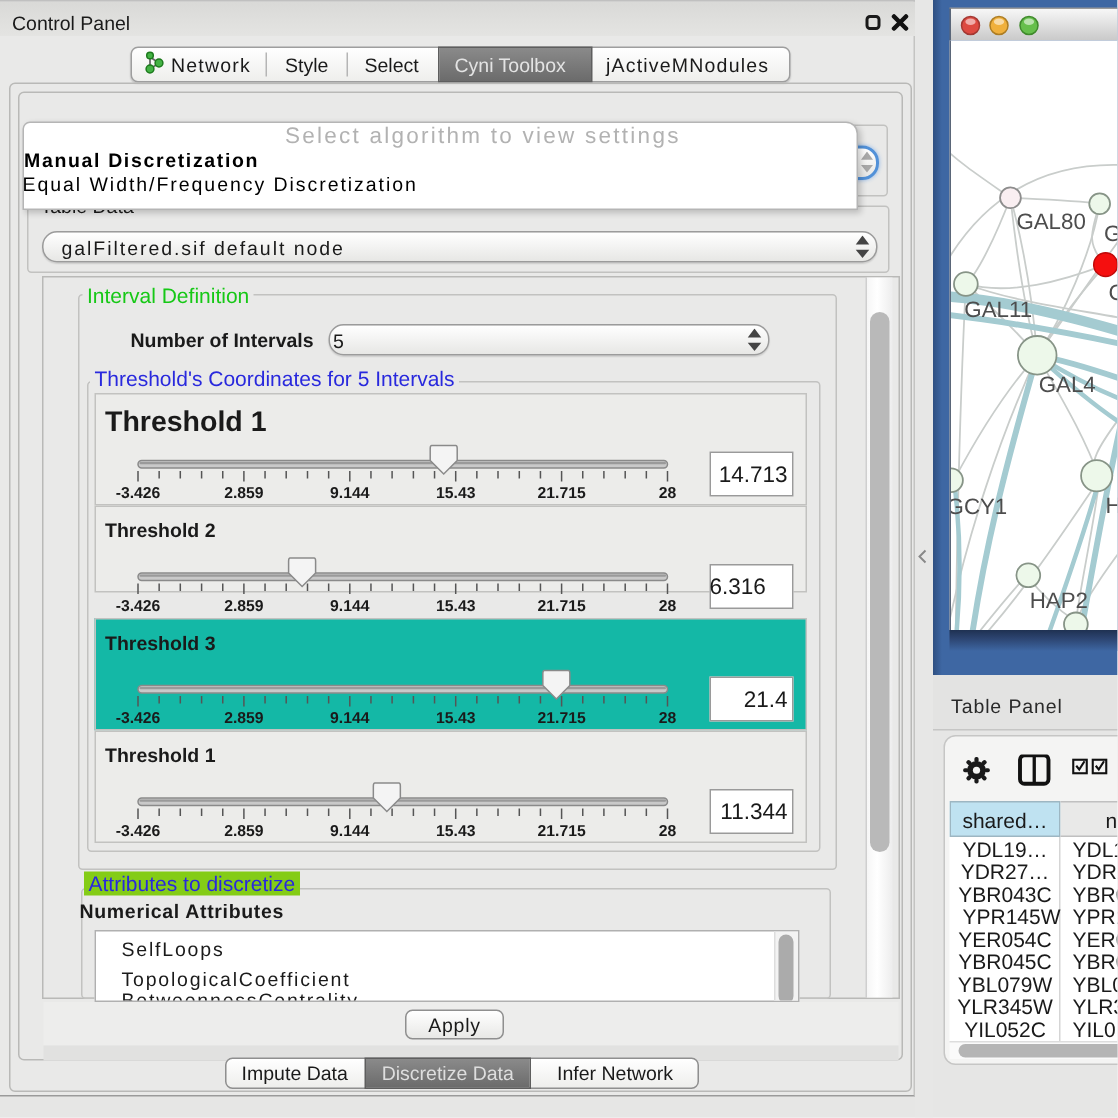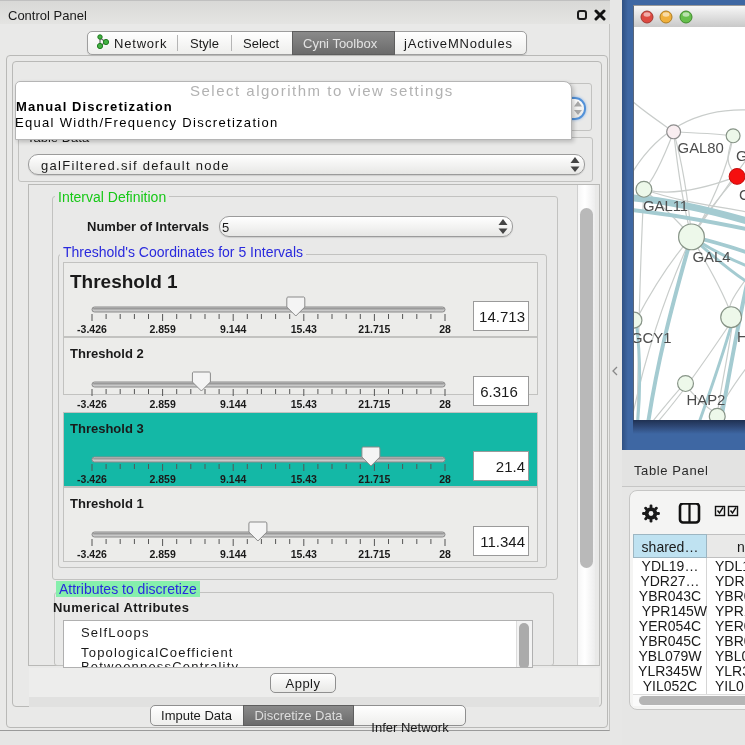--- a/index.html
+++ b/index.html
@@ -83,21 +83,21 @@
           <path d="M114.4 8 L130.4 8 Q131.4 8 131.4 10 L131.4 18 L122.4 27 L113.4 18 L113.4 10 Q113.4 8 114.4 8 Z" fill="#f4f4f4" stroke="#8a8a8a" stroke-width="1"></path>
         </svg>
       </div>
 <div class="lbl" style="left:-2.0px;top:60px;width:60px;text-align:center;font-size:10.5px;font-weight:bold;color:#1a1a1a;">-3.426</div>
 <div class="lbl" style="left:68.6px;top:60px;width:60px;text-align:center;font-size:10.5px;font-weight:bold;color:#1a1a1a;">2.859</div>
 <div class="lbl" style="left:139.2px;top:60px;width:60px;text-align:center;font-size:10.5px;font-weight:bold;color:#1a1a1a;">9.144</div>
 <div class="lbl" style="left:209.8px;top:60px;width:60px;text-align:center;font-size:10.5px;font-weight:bold;color:#1a1a1a;">15.43</div>
 <div class="lbl" style="left:280.4px;top:60px;width:60px;text-align:center;font-size:10.5px;font-weight:bold;color:#1a1a1a;">21.715</div>
 <div class="lbl" style="left:351.0px;top:60px;width:60px;text-align:center;font-size:10.5px;font-weight:bold;color:#1a1a1a;">28</div>
 <div class="abs" style="left:409px;top:38px;width:56px;height:30px;background:#fff;border:1px solid #9a9a9a;"></div>
-<div class="lbl" style="left:409px;top:45px;width:52px;text-align:center;font-size:15px;color:#1a1a1a;">6.316</div>
+<div class="lbl" style="left:409px;top:45px;width:52px;text-align:left;font-size:15px;color:#1a1a1a;">6.316</div>
 </div>
 <div class="abs" style="left:63px;top:412px;width:475px;height:75px;border:1px solid #c2c2c0;background:#14b8a6;">
 <div class="lbl" style="left:6px;top:8px;font-size:13px;font-weight:bold;color:#1a1a1a;">Threshold 3</div>
 <div style="position:absolute;left:0;top:26px;width:475px;height:46px;">
         <svg width="380" height="46" style="position:absolute;left:15px;top:0px;">
           <rect x="13.0" y="18" width="353.0" height="5" rx="2.5" fill="#c9c9c9" stroke="#8a8a8a" stroke-width="1"></rect>
           <rect x="14.0" y="19" width="351.0" height="1.5" rx="0.7" fill="#9a9a9a"></rect>
           <path d="M13.0 25 L13.0 32 M27.1 25 L27.1 30 M41.2 25 L41.2 30 M55.4 25 L55.4 30 M69.5 25 L69.5 30 M83.6 25 L83.6 32 M97.7 25 L97.7 30 M111.8 25 L111.8 30 M126.0 25 L126.0 30 M140.1 25 L140.1 30 M154.2 25 L154.2 32 M168.3 25 L168.3 30 M182.4 25 L182.4 30 M196.6 25 L196.6 30 M210.7 25 L210.7 30 M224.8 25 L224.8 32 M238.9 25 L238.9 30 M253.0 25 L253.0 30 M267.2 25 L267.2 30 M281.3 25 L281.3 30 M295.4 25 L295.4 32 M309.5 25 L309.5 30 M323.6 25 L323.6 30 M337.8 25 L337.8 30 M351.9 25 L351.9 30 M366.0 25 L366.0 32" stroke="#555" stroke-width="1"></path>
           <path d="M283.9 8 L299.9 8 Q300.9 8 300.9 10 L300.9 18 L291.9 27 L282.9 18 L282.9 10 Q282.9 8 283.9 8 Z" fill="#f4f4f4" stroke="#8a8a8a" stroke-width="1"></path>
         </svg>
@@ -124,38 +124,38 @@
 <div class="lbl" style="left:-2.0px;top:60px;width:60px;text-align:center;font-size:10.5px;font-weight:bold;color:#1a1a1a;">-3.426</div>
 <div class="lbl" style="left:68.6px;top:60px;width:60px;text-align:center;font-size:10.5px;font-weight:bold;color:#1a1a1a;">2.859</div>
 <div class="lbl" style="left:139.2px;top:60px;width:60px;text-align:center;font-size:10.5px;font-weight:bold;color:#1a1a1a;">9.144</div>
 <div class="lbl" style="left:209.8px;top:60px;width:60px;text-align:center;font-size:10.5px;font-weight:bold;color:#1a1a1a;">15.43</div>
 <div class="lbl" style="left:280.4px;top:60px;width:60px;text-align:center;font-size:10.5px;font-weight:bold;color:#1a1a1a;">21.715</div>
 <div class="lbl" style="left:351.0px;top:60px;width:60px;text-align:center;font-size:10.5px;font-weight:bold;color:#1a1a1a;">28</div>
 <div class="abs" style="left:409px;top:38px;width:56px;height:30px;background:#fff;border:1px solid #9a9a9a;"></div>
 <div class="lbl" style="left:409px;top:45px;width:52px;text-align:right;font-size:15px;color:#1a1a1a;">11.344</div>
 </div>
 <div class="abs" style="left:54px;top:592px;width:500px;height:74px;border:1px solid #c2c2c0;border-radius:3px;"></div>
-<div class="lbl" style="left:56px;top:581px;font-size:14px;color:#2929dd;background:#86efac;padding:0 3px;">Attributes to discretize</div>
+<div class="lbl" style="left:56px;top:581px;font-size:14px;color:#2929dd;background:#84cc16;padding:0 3px;">Attributes to discretize</div>
 <div class="lbl" style="left:53px;top:600px;font-size:13px;font-weight:bold;letter-spacing:0.45px;color:#1a1a1a;">Numerical Attributes</div>
 <div class="abs" style="left:63px;top:620px;width:470px;height:48px;background:#fff;border:1px solid #b0b0b0;overflow:hidden;">
 <div class="lbl" style="left:17px;top:4px;font-size:13px;letter-spacing:1.2px;color:#1a1a1a;">SelfLoops</div>
 <div class="lbl" style="left:17px;top:24px;font-size:13px;letter-spacing:1.2px;color:#1a1a1a;">TopologicalCoefficient</div>
 <div class="lbl" style="left:17px;top:38px;font-size:13px;letter-spacing:1.2px;color:#1a1a1a;">BetweennessCentrality</div>
 <div class="abs" style="right:0;top:0;width:16px;height:48px;background:#f3f3f3;border-left:1px solid #ddd;"></div>
 <div class="abs" style="right:3px;top:2px;width:10px;height:46px;background:#ababab;border-radius:5px;"></div>
 </div>
 <div class="abs" style="left:29px;top:668px;width:570px;height:29px;background:#ededec;"></div>
 <div class="abs" style="left:29px;top:697px;width:570px;height:10px;background:#e1e1e0;"></div>
 <div class="abs" style="left:270px;top:673px;width:66px;height:20px;background:linear-gradient(#ffffff,#e8e8e6);border:1px solid #8f8f8f;border-radius:5px;"></div>
 <div class="lbl" style="left:270px;top:676px;width:66px;text-align:center;font-size:13px;letter-spacing:0.5px;color:#1a1a1a;">Apply</div>
 <div class="abs" style="left:150px;top:705px;width:316px;height:21px;background:linear-gradient(#ffffff,#eeeeec);border:1px solid #8f8f8f;border-radius:5px;"></div>
 <div class="abs" style="left:243px;top:705px;width:111px;height:21px;background:linear-gradient(#8a8a8a,#6b6b6b);border:1px solid #5e5e5e;"></div>
 <div class="lbl" style="left:150px;top:708px;width:93px;text-align:center;font-size:13px;color:#1a1a1a;">Impute Data</div>
 <div class="lbl" style="left:243px;top:708px;width:111px;text-align:center;font-size:13px;color:#dedede;">Discretize Data</div>
-<div class="lbl" style="left:354px;top:708px;width:112px;text-align:center;font-size:13px;color:#1a1a1a;margin-top:12px;">Infer Network</div>
+<div class="lbl" style="left:354px;top:708px;width:112px;text-align:center;font-size:13px;color:#1a1a1a;">Infer Network</div>
 <div class="abs" style="left:18px;top:83px;width:574px;height:48px;border:1px solid #c2c2c0;border-radius:3px;"></div>
 <div class="abs" style="left:430px;top:97px;width:156px;height:23px;background:linear-gradient(#ffffff,#e7e7e5);border:2.5px solid #5291d8;border-radius:11px;box-shadow:0 0 3px #8ab4e8;"></div>
 <svg class="abs" style="left:572px;top:101px;" width="12" height="15">
       <path d="M6 0 L10 5.5 L2 5.5 Z" fill="#a8a8a8"></path>
       <path d="M6 14 L10 9 L2 9 Z" fill="#a8a8a8"></path>
     </svg>
 <div class="abs" style="left:15px;top:81px;width:557px;height:59px;background:#fff;border:1px solid #b5b5b5;border-radius:5px 8px 0 0;box-shadow:2px 2px 4px rgba(0,0,0,0.2);"></div>
 <div class="lbl" style="left:190px;top:82px;font-size:15px;color:#b2b2b2;letter-spacing:1.5px;">Select algorithm to view settings</div>
 <div class="lbl" style="left:16px;top:99px;font-size:13px;font-weight:bold;letter-spacing:1.1px;color:#000;">Manual Discretization</div>
 <div class="lbl" style="left:15px;top:115px;font-size:13px;letter-spacing:1.3px;color:#000;">Equal Width/Frequency Discretization</div>

